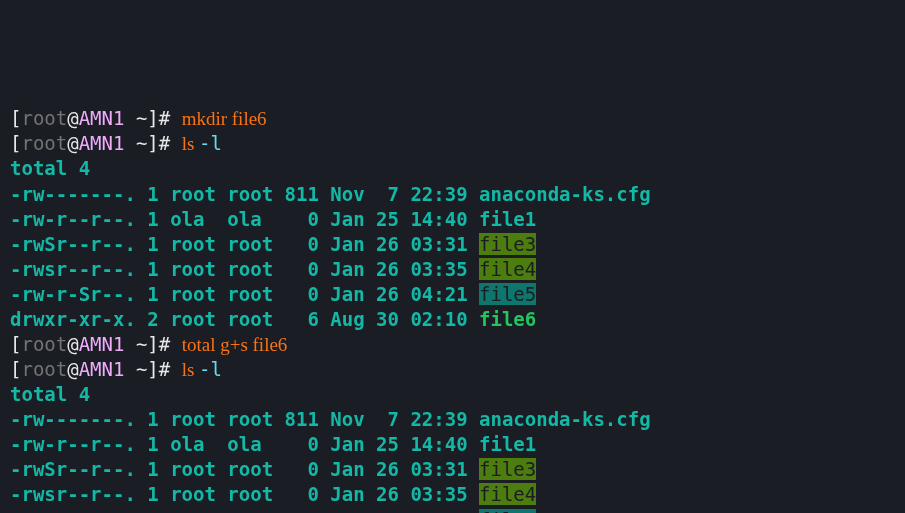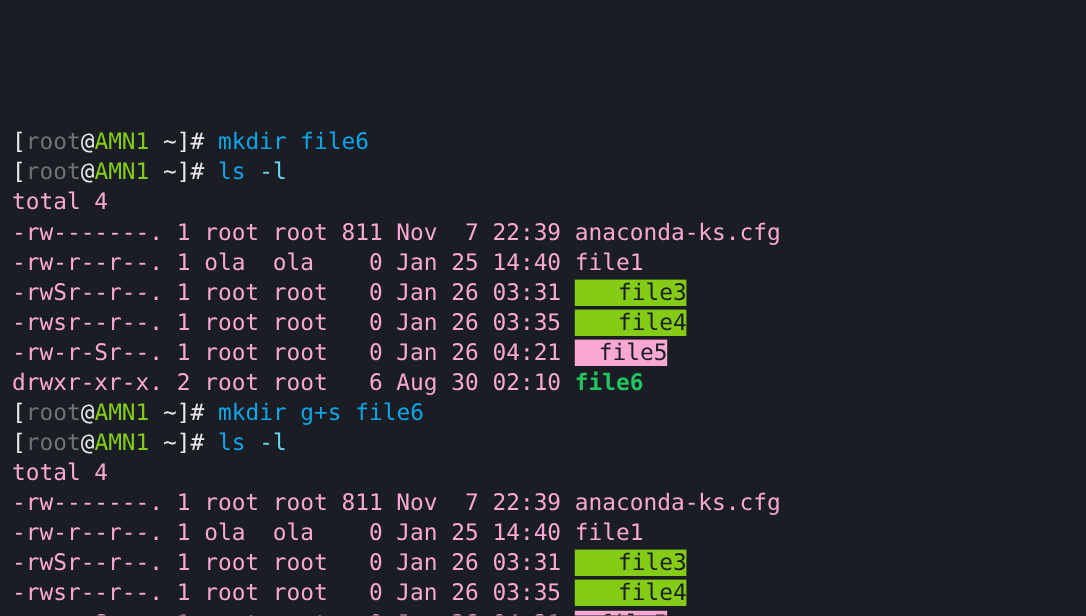--- a/index.html
+++ b/index.html
@@ -10,44 +10,44 @@
       font-size: 19px;
       line-height: 1.32;
       padding: 6px 10px;
       width: 905px;
       height: 513px;
       overflow: hidden;
       white-space: pre;
     }
     .prompt-open, .prompt-close { color: #e8e8e8; }
     .root { color: #737373; }
-    .host { color: #84cc16; }
+    .host { color: #f0abfc; }
     .tilde { color: #e8e8e8; }
-    .cmd   { color: #0ea5e9; }
+    .cmd   { color: #f97316; font-family: Liberation Serif, serif; }
     .flag  { color: #66d9ef; }
-    .white { color: #f9a8d4; }
+    .white { color: #14b8a6; font-weight: bold; }
     .dir   { color: #22c55e; font-weight: bold; }
-    .file3-hl, .file4-hl { background: #84cc16; color: #1a1e24; padding-left: 36px; }
-    .file5-hl { background: #f9a8d4; color: #1a1e24; padding-left: 20px; }
+    .file3-hl, .file4-hl { background: #4d7c0f; color: #1a1e24; }
+    .file5-hl { background: #0f766e; color: #1a1e24; }
   </style>
 </head>
 <body>
 
 
 
 <div><span><span class="prompt-open">[</span><span class="root">root</span><span>@</span><span class="host">AMN1</span><span class="tilde"> ~</span><span class="prompt-close">]# </span><span class="cmd">mkdir file6</span></span>
 <span><span class="prompt-open">[</span><span class="root">root</span><span>@</span><span class="host">AMN1</span><span class="tilde"> ~</span><span class="prompt-close">]# </span><span class="cmd">ls </span><span class="flag">-l</span></span>
 <span class="white">total 4</span>
 <span><span class="white">-rw-------.</span><span class="white"> 1 root root 811 Nov  7 22:39 </span><span class="white">anaconda-ks.cfg</span></span>
 <span><span class="white">-rw-r--r--.</span><span class="white"> 1 ola  ola    0 Jan 25 14:40 </span><span class="white">file1</span></span>
 <span><span class="white">-rwSr--r--.</span><span class="white"> 1 root root   0 Jan 26 03:31 </span><span class="file3-hl">file3</span></span>
 <span><span class="white">-rwsr--r--.</span><span class="white"> 1 root root   0 Jan 26 03:35 </span><span class="file4-hl">file4</span></span>
 <span><span class="white">-rw-r-Sr--.</span><span class="white"> 1 root root   0 Jan 26 04:21 </span><span class="file5-hl">file5</span></span>
 <span><span class="white">drwxr-xr-x.</span><span class="white"> 2 root root   6 Aug 30 02:10 </span><span class="dir">file6</span></span>
-<span><span class="prompt-open">[</span><span class="root">root</span><span>@</span><span class="host">AMN1</span><span class="tilde"> ~</span><span class="prompt-close">]# </span><span class="cmd">mkdir g+s file6</span></span>
+<span><span class="prompt-open">[</span><span class="root">root</span><span>@</span><span class="host">AMN1</span><span class="tilde"> ~</span><span class="prompt-close">]# </span><span class="cmd">total g+s file6</span></span>
 <span><span class="prompt-open">[</span><span class="root">root</span><span>@</span><span class="host">AMN1</span><span class="tilde"> ~</span><span class="prompt-close">]# </span><span class="cmd">ls </span><span class="flag">-l</span></span>
 <span class="white">total 4</span>
 <span><span class="white">-rw-------.</span><span class="white"> 1 root root 811 Nov  7 22:39 </span><span class="white">anaconda-ks.cfg</span></span>
 <span><span class="white">-rw-r--r--.</span><span class="white"> 1 ola  ola    0 Jan 25 14:40 </span><span class="white">file1</span></span>
 <span><span class="white">-rwSr--r--.</span><span class="white"> 1 root root   0 Jan 26 03:31 </span><span class="file3-hl">file3</span></span>
 <span><span class="white">-rwsr--r--.</span><span class="white"> 1 root root   0 Jan 26 03:35 </span><span class="file4-hl">file4</span></span>
 <span><span class="white">-rw-r-Sr--.</span><span class="white"> 1 root root   0 Jan 26 04:21 </span><span class="file5-hl">file5</span></span>
 
 </div>
 

